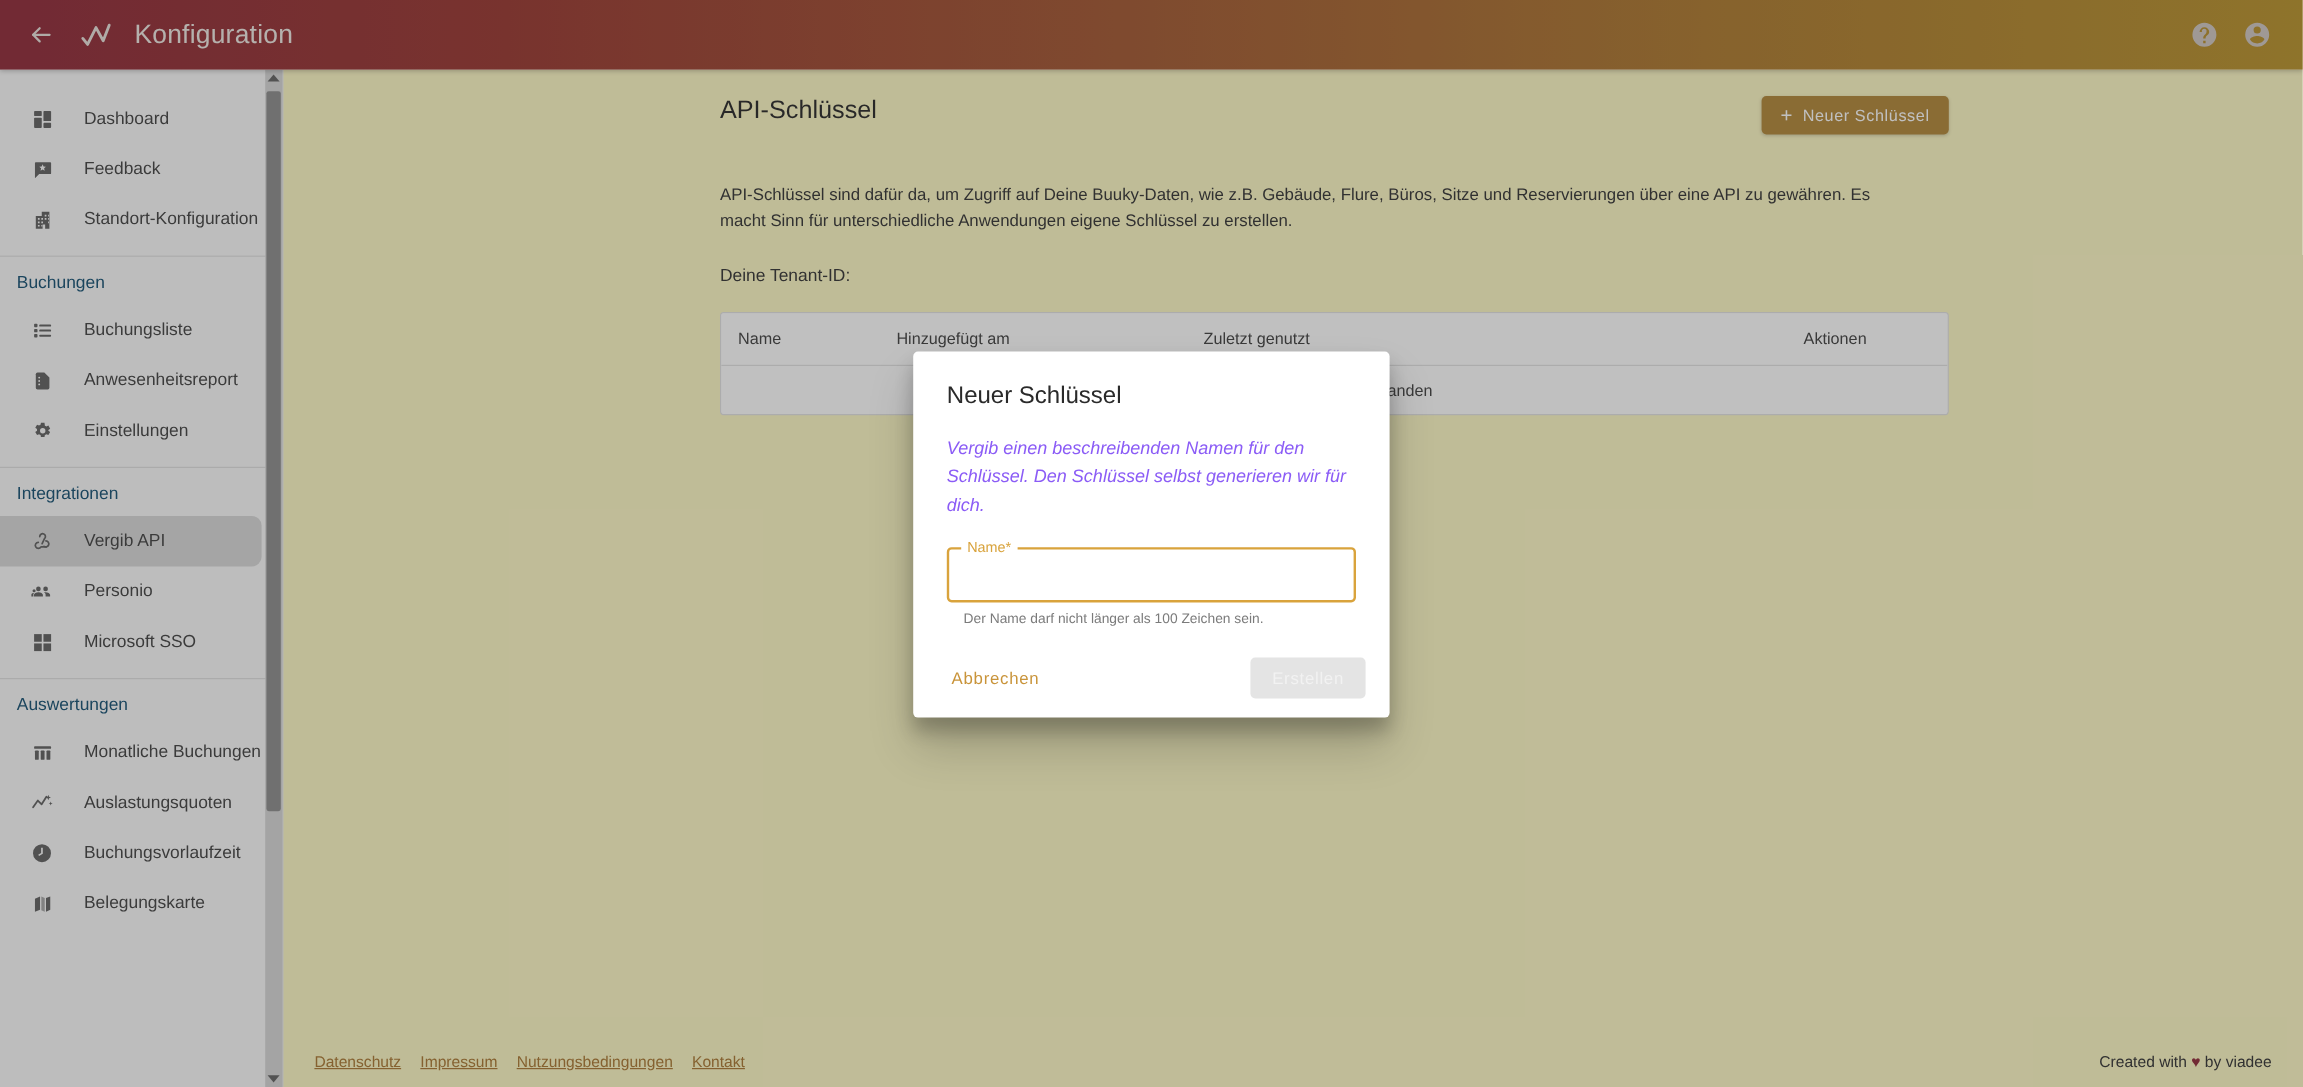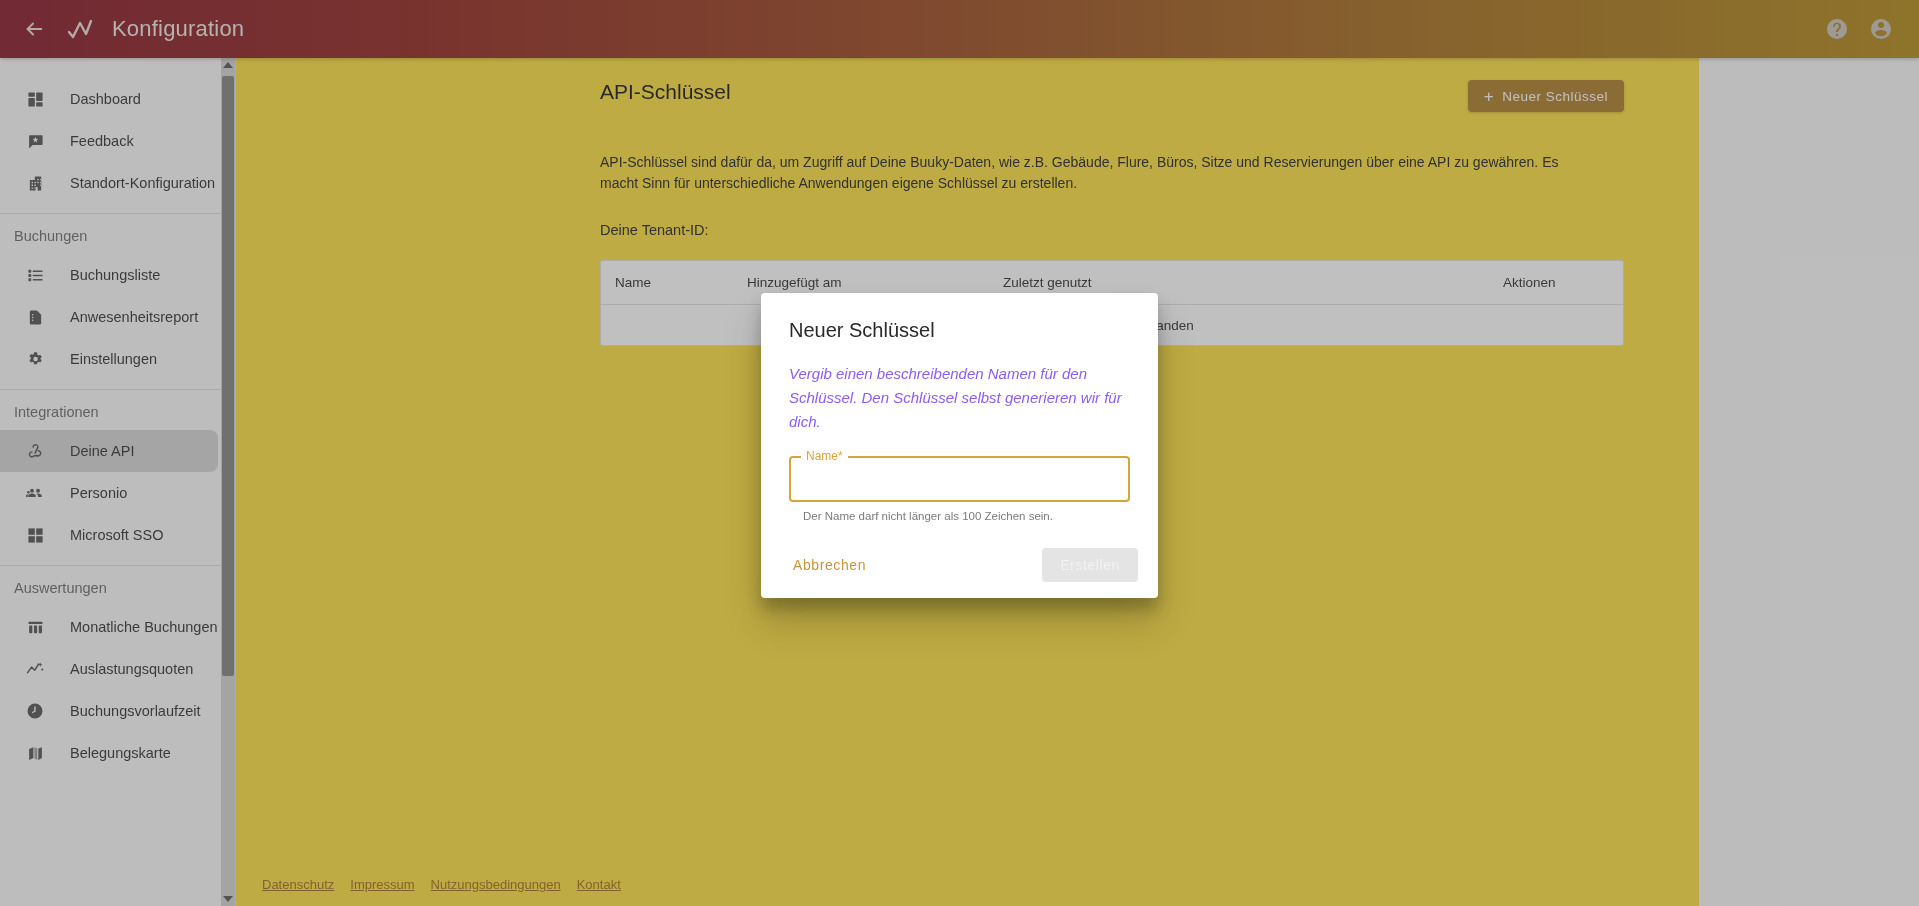--- a/index.html
+++ b/index.html
@@ -98,21 +98,21 @@
     color: #3c3c3c;
     white-space: nowrap;
   }
   .nav-divider {
     height: 1px;
     background: #e0e0e0;
     margin: 9px 0 0 0;
   }
   .nav-section {
     font-size: 14.5px;
-    color: #737373;
+    color: #0c4a6e;
     padding: 14px 0 10px 14px;
   }
 
   
   .sb-track {
     position: absolute;
     top: 0; right: 0;
     width: 14px;
     height: 848px;
     background: #d6d6d6;
@@ -140,23 +140,23 @@
     height: 600px;
     background: #8a8a8a;
     border-radius: 2px;
     cursor: pointer;
   }
 
   
   .content {
     position: absolute;
     top: 58px; left: 236px;
-    width: 1463px;
+    width: 1683px;
     height: 848px;
-    background: #fde047;
+    background: #fef9c3;
     overflow: hidden;
   }
   .page {
     position: absolute;
     top: 0; left: 0;
     width: 1683px;
     padding: 22px 0 0 0;
   }
   .page-inner {
     width: 1024px;
@@ -504,21 +504,21 @@
         <div class="nav-divider"></div>
         <div class="nav-section">Integrationen</div>
         <div class="nav-item active">
           <span class="nav-icon">
             <svg width="19" height="19" viewBox="0 0 24 24" fill="none" stroke="currentColor" stroke-width="1.8" stroke-linecap="round" stroke-linejoin="round">
               <path d="M9 6.5a3 3 0 115 2.2L11.5 14"></path>
               <path d="M7.5 12.5a3.2 3.2 0 102.8 4.8H16"></path>
               <path d="M15.5 11a3.2 3.2 0 11-2 5.8"></path>
             </svg>
           </span>
-          <span class="nav-label">Deine API</span>
+          <span class="nav-label">Vergib API</span>
         </div>
         <div class="nav-item">
           <span class="nav-icon">
             <svg width="18" height="18" viewBox="0 0 24 24" fill="currentColor">
               <circle cx="8" cy="9" r="2.6"></circle>
               <circle cx="16" cy="9" r="2.6"></circle>
               <circle cx="3.2" cy="11" r="1.7"></circle>
               <path d="M8 12.6c-2.6 0-5 1.3-5 3v1.8h10v-1.8c0-1.7-2.4-3-5-3z"></path>
               <path d="M16 12.6c-.7 0-1.4.1-2 .25 1.3.7 2 1.7 2 2.75v1.8h5v-1.8c0-1.7-2.4-3-5-3z"></path>
               <path d="M3.2 13.6c-1.3 0-2.7.6-3.2 1.5v2.3h2.3v-1.8c0-.7.33-1.45.9-2z"></path>

